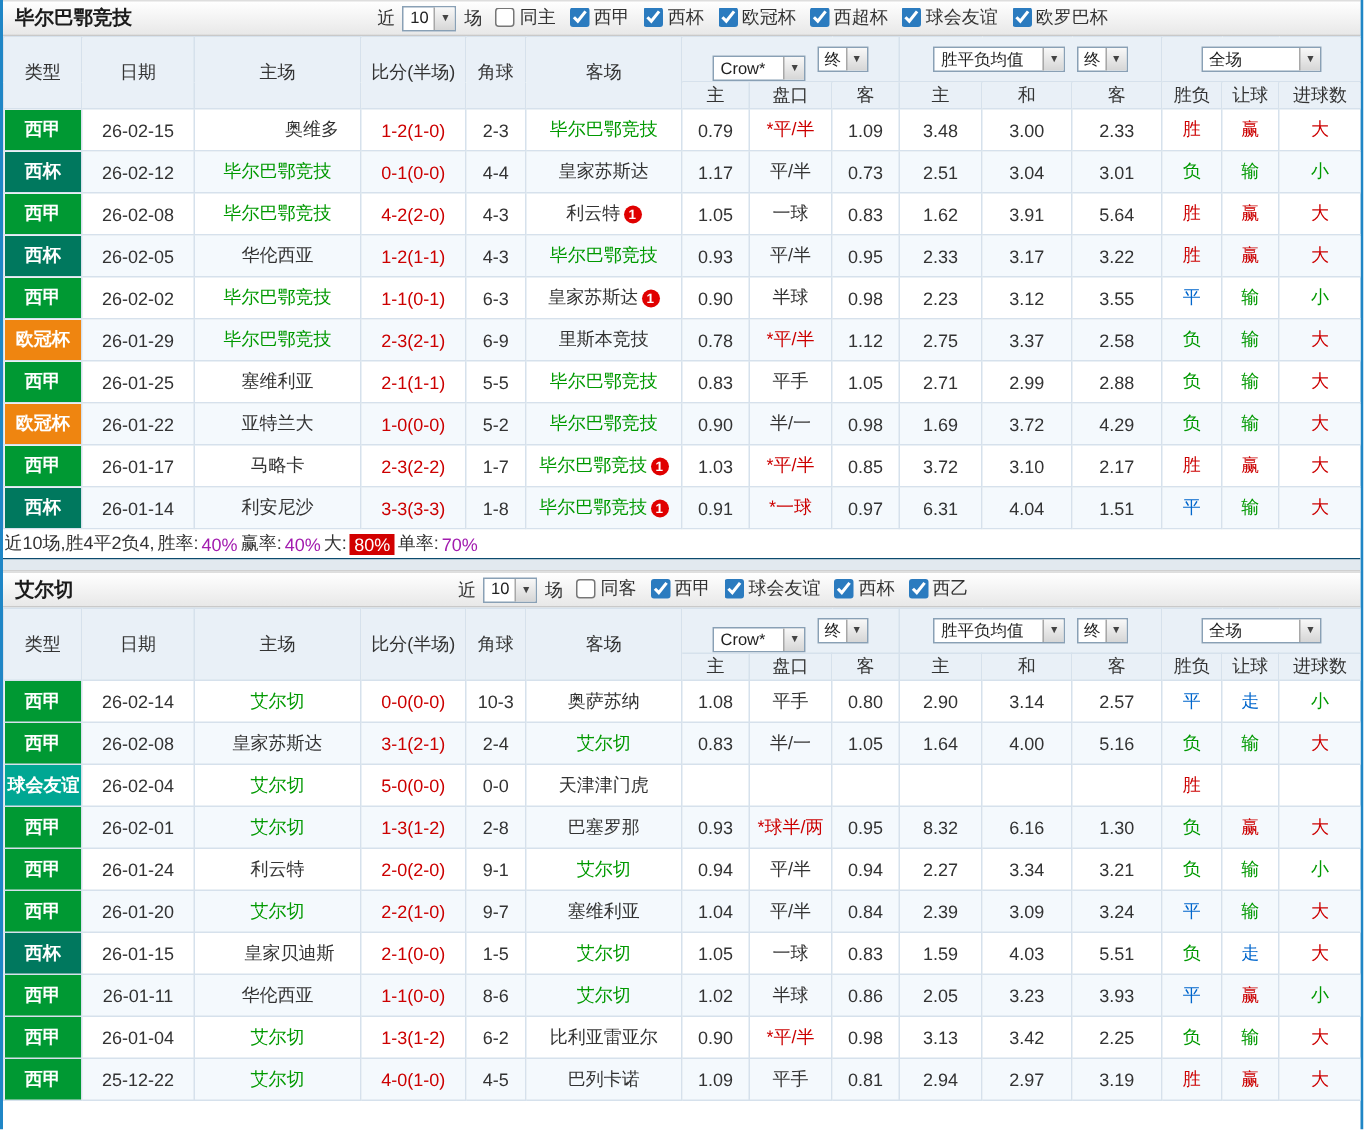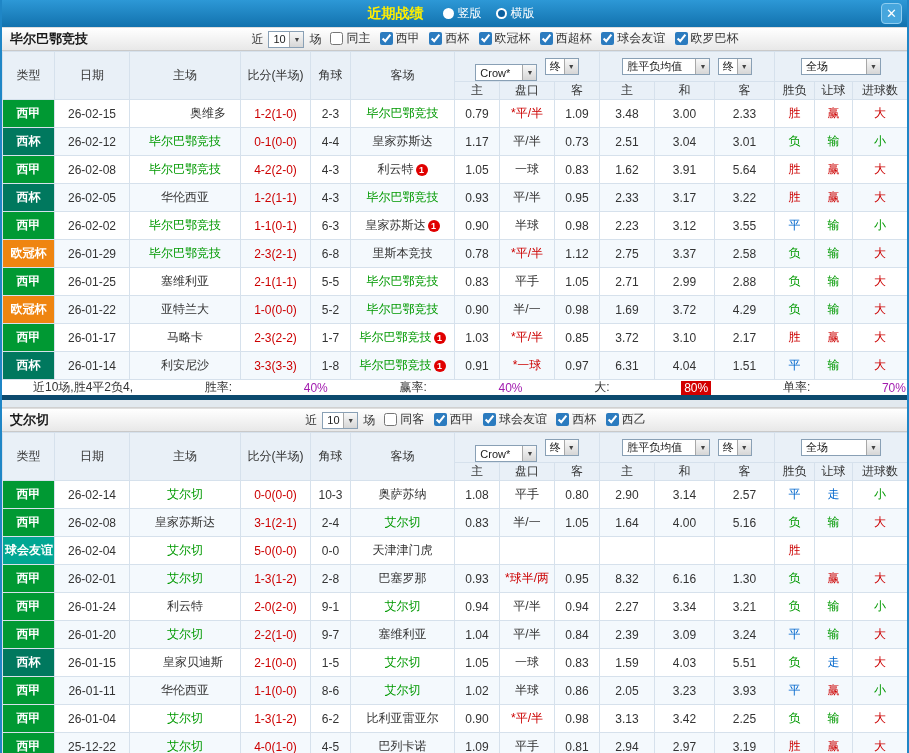--- a/index.html
+++ b/index.html
@@ -83,48 +83,34 @@
   .tname { cursor:pointer; }
   .badge {
     display:inline-block; min-width:12px; height:12px; line-height:12px;
     background:#e00000; color:#fff; border-radius:50%;
     font-size:9px; margin-left:2px; vertical-align:middle; font-weight:bold;
   }
   .badge:empty { display:none; }
 
   
   .summary {
-    height:20px; display:flex; align-items:center; justify-content:space-between;
-    font-size:12px; color:#333; background:#ffffff; border-bottom:5px solid #0c4a6e;padding-left:30px;
+    height:20px; display:flex; align-items:center; justify-content:flex-start;
+    font-size:12px; color:#333; background:#ffffff; border-bottom:1px solid #0c4a6e;
   }
   .summary span { margin:0 1px; }
   .summary .red { color:#a21caf; }
   .big-badge { background:#d20000; color:#fff; padding:0 3px; margin:0 2px; }
 
   .section-gap { height:8px; background:#e2e9ef; border-bottom:1px solid #d0d0d0; }
 </style>
 </head>
 <body>
 
 <div class="page">
 
-  <div class="topbar">
-    <span class="title">近期战绩</span>
-    <span class="radio-opt">
-      <span class="radio"></span>
-      <span>竖版</span>
-    </span>
-    <span class="radio-opt">
-      <span class="radio on"></span>
-      <span>横版</span>
-    </span>
-    <span class="close-btn">
-      <span>✕</span>
-    </span>
-  </div>
 
   <div class="team-bar">
     <span class="team-name">毕尔巴鄂竞技</span>
     <div class="filters">
       <span class="flabel">近</span>
       <span class="fselect fs-count">
         <span>10</span>
         <span class="arr">▼</span>
       </span>
       <span class="flabel">场</span>
@@ -346,21 +332,21 @@
           <td style="color: rgb(0, 153, 0);">小</td>
         </tr>
 
         <tr>
           <td class="type-cell" style="background-color: rgb(239, 133, 16);">欧冠杯</td>
           <td>26-01-29</td>
           <td>
             <span class="tname" style="color: rgb(0, 153, 0);">毕尔巴鄂竞技</span>
           </td>
           <td class="score-cell">2-3(2-1)</td>
-          <td>6-8</td>
+          <td>6-9</td>
           <td>
             <span class="tname" style="color: rgb(51, 51, 51);">里斯本竞技</span>
           </td>
           <td>0.78</td>
           <td style="color: rgb(204, 0, 0);">*平/半</td>
           <td>1.12</td>
           <td>2.75</td>
           <td>3.37</td>
           <td>2.58</td>
           <td style="color: rgb(0, 153, 0);">负</td>

